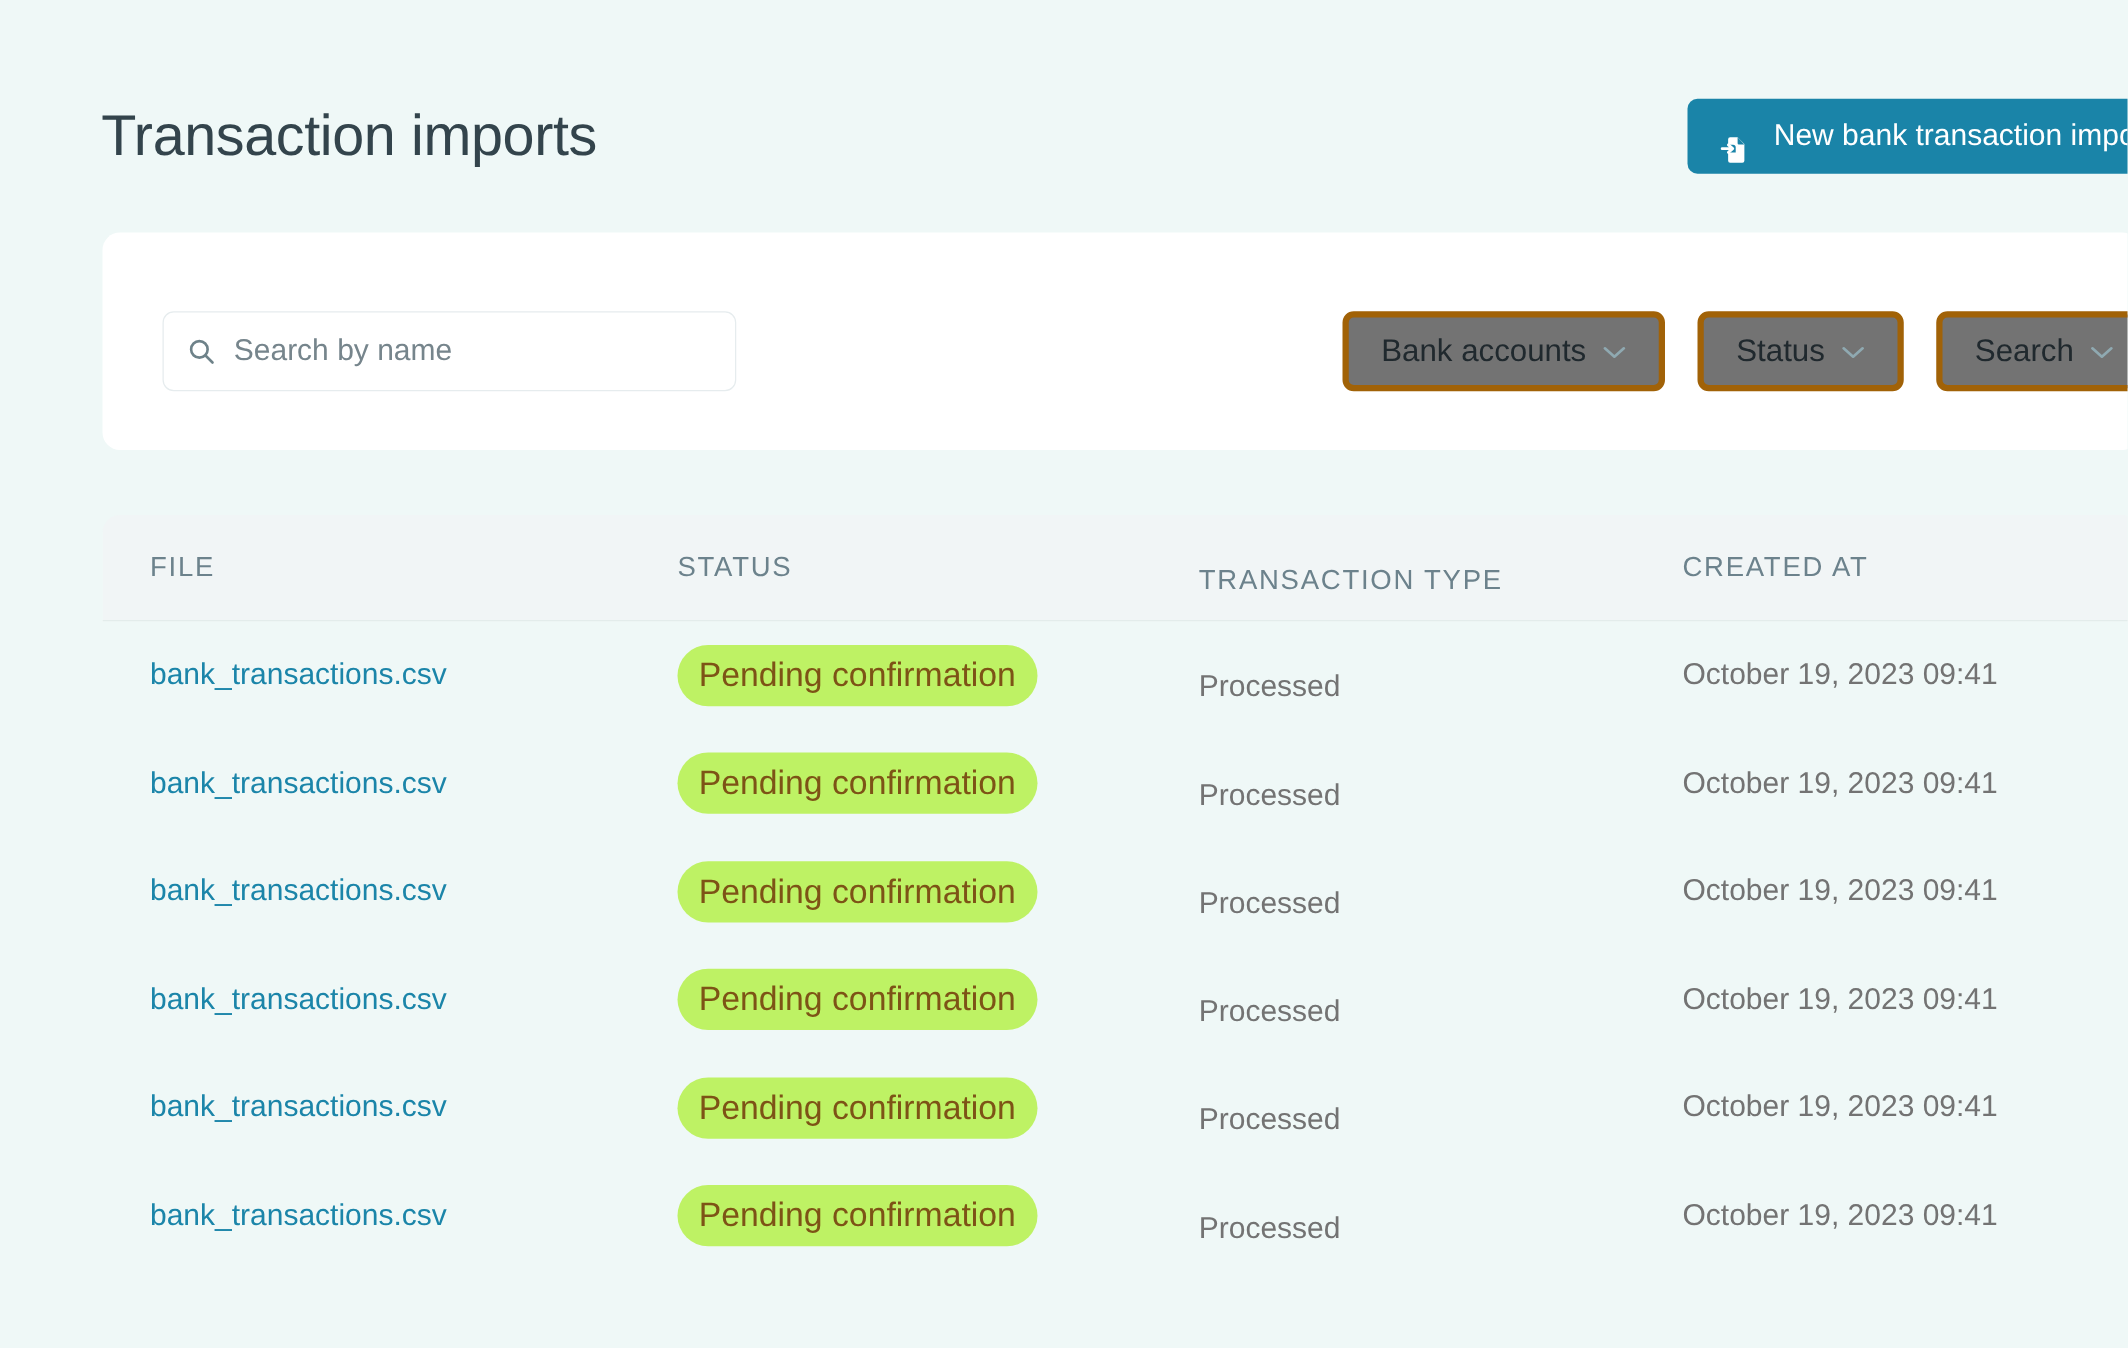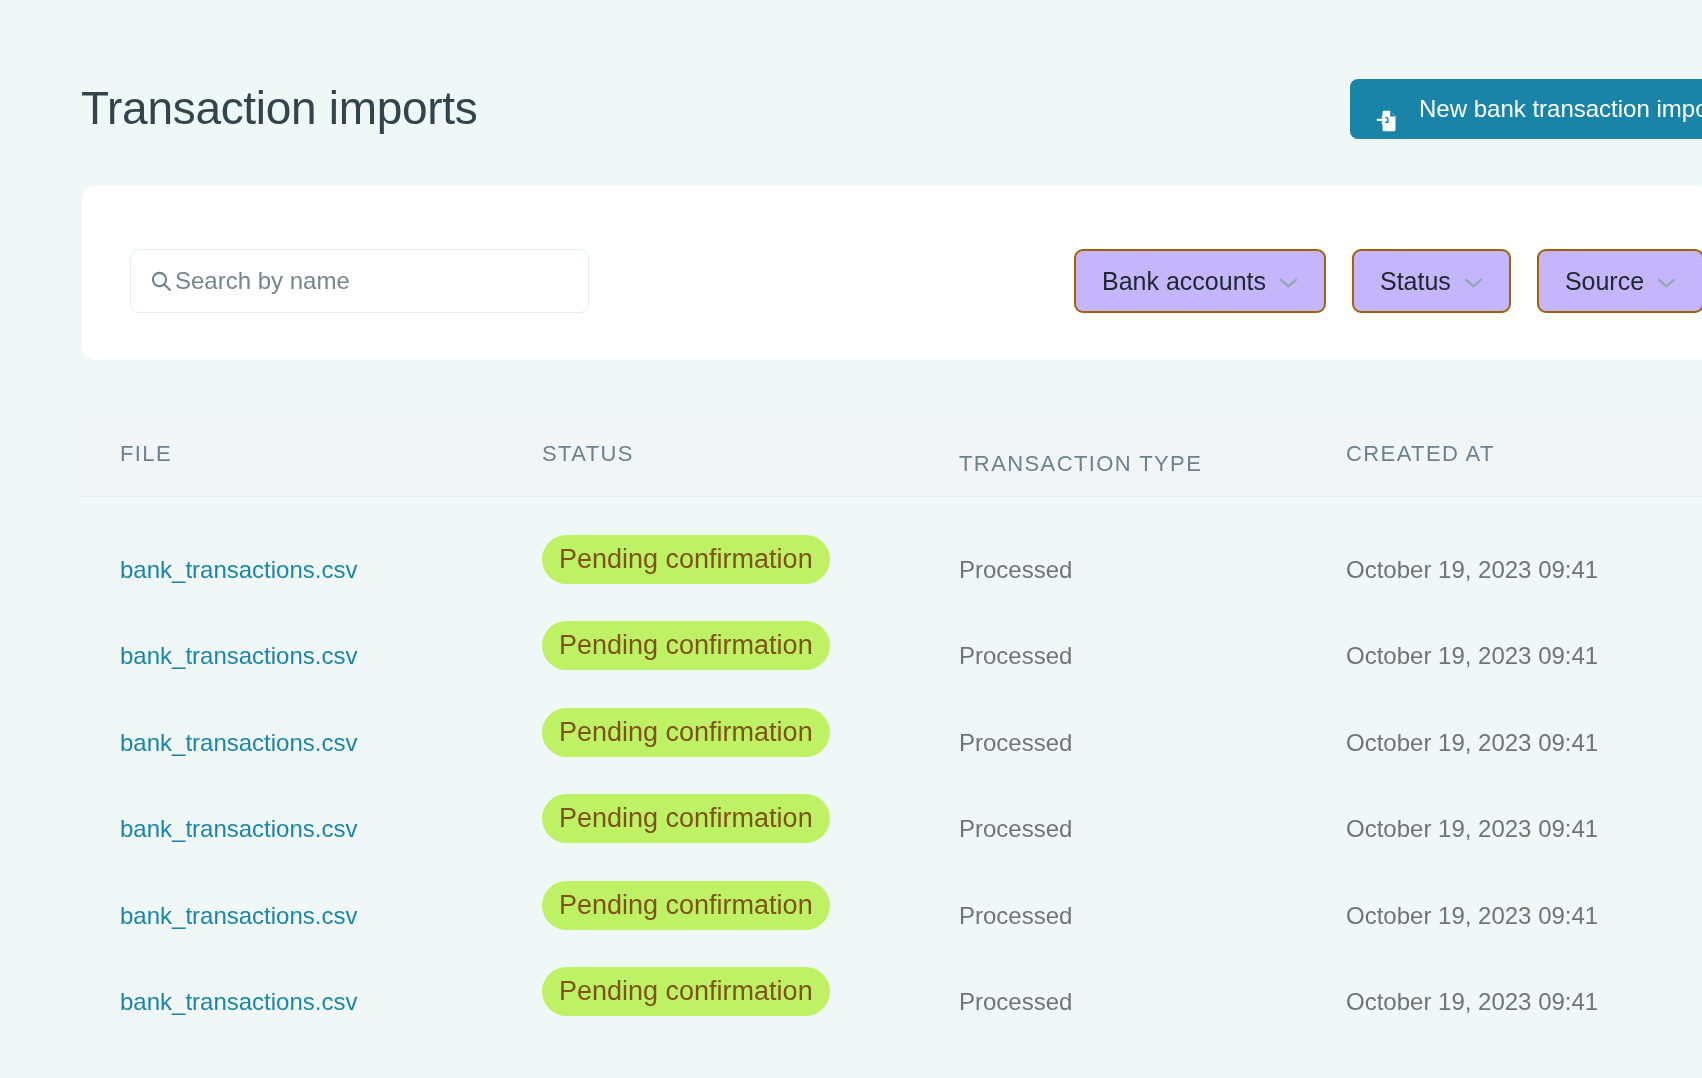--- a/index.html
+++ b/index.html
@@ -84,21 +84,21 @@
     left: 48px;
     top: 63px;
     width: 459px;
     height: 64px;
     border: 1px solid #e6ecee;
     border-radius: 9px;
     background: #ffffff;
     display: flex;
     align-items: center;
     padding: 0 18px;
-    gap: 2px;
+    gap: 14px;
   }
   .search-icon {
     width: 24px;
     height: 24px;
     flex: 0 0 24px;
     display: block;
   }
   .search-input {
     flex: 1 1 auto;
     border: none;
@@ -115,23 +115,23 @@
     position: absolute;
     left: 992px;
     top: 63px;
     height: 64px;
     display: flex;
     gap: 26px;
     align-items: center;
   }
   .filter-select {
     height: 64px;
-    border: 2px solid #a16207;
+    border: 5px solid #a16207;
     border-radius: 9px;
-    background: #c4b5fd;
+    background: #737373;
     display: flex;
     align-items: center;
     gap: 13px;
     padding: 0 26px;
     cursor: pointer;
     white-space: nowrap;
   }
   .filter-select .fs-label {
     font-size: 25px;
     color: #20292e;
@@ -172,21 +172,21 @@
     white-space: nowrap;
   }
   .col-file    { width: 422px; flex: 0 0 422px; }
   .col-status  { width: 417px; flex: 0 0 417px; }
   .col-type    { width: 387px; flex: 0 0 387px; margin-top: 20px; }
   .col-created { width: 404px; flex: 0 0 404px; }
 
   .table-body { padding: 0 38px; }
   .table-row {
     display: flex;
-    align-items: flex-end;
+    align-items: center;
     height: 86.5px;
   }
   .cell-file a {
     font-size: 24px;
     color: #1b85a9;
     text-decoration: none;
     white-space: nowrap;
     cursor: pointer;
   }
   .status-badge {
@@ -250,21 +250,21 @@
       <div class="filter-select">
         <span class="fs-label">Status</span>
         <span class="chevron-down-icon">
           <svg viewBox="0 0 20 12" width="19" height="12" fill="none" xmlns="http://www.w3.org/2000/svg">
             <path d="M2 2.5 10 9.5 18 2.5" stroke="#8fa9b1" stroke-width="2.3" stroke-linecap="round" stroke-linejoin="round"></path>
           </svg>
         </span>
       </div>
 
       <div class="filter-select">
-        <span class="fs-label">Source</span>
+        <span class="fs-label">Search</span>
         <span class="chevron-down-icon">
           <svg viewBox="0 0 20 12" width="19" height="12" fill="none" xmlns="http://www.w3.org/2000/svg">
             <path d="M2 2.5 10 9.5 18 2.5" stroke="#8fa9b1" stroke-width="2.3" stroke-linecap="round" stroke-linejoin="round"></path>
           </svg>
         </span>
       </div>
     </div>
   </div>
 
   <div class="table-card">

